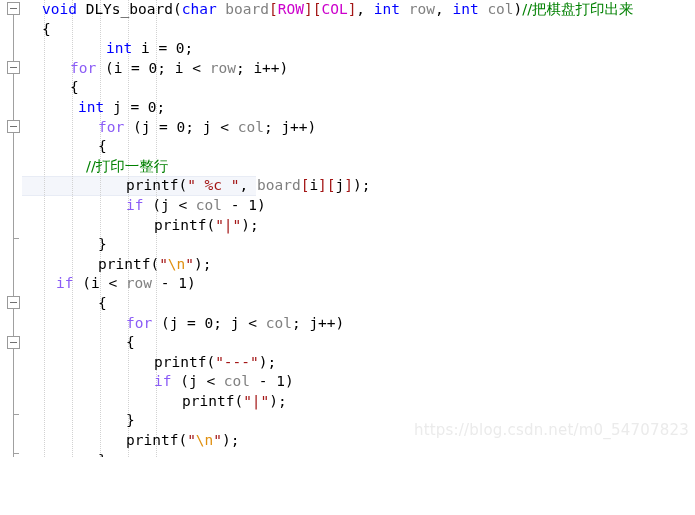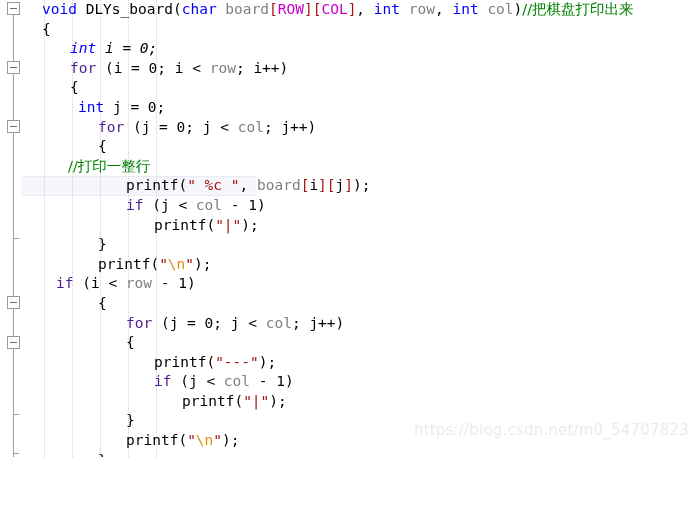--- a/index.html
+++ b/index.html
@@ -103,21 +103,21 @@
     line-height: 19.6px;
     font-size: 14.5px;
     white-space: pre;
     padding-left: 42px;
     color: #000000;
     letter-spacing: 0px;
   }
 
   
   .t-kw       { color: #0000ff; }  
-  .t-ctl      { color: #4c1d95; }  
+  .t-ctl      { color: #8b5cf6; }  
   .t-fn       { color: #000000; }  
   .t-plain    { color: #000000; }
   .t-param    { color: #808080; }  
   .t-macro    { color: #cc00cc; }  
   .t-punct    { color: #000000; }
   .t-brk      { color: #a31515; }  
   .t-str      { color: #a31515; }  
   .t-esc      { color: #e09010; }  
   .t-num      { color: #000000; }
   .t-cmt      { color: #008000; }  
@@ -147,27 +147,27 @@
       <div class="indent-guide" style="left: 44px;"></div>
       <div class="indent-guide" style="left: 72px;"></div>
       <div class="indent-guide" style="left: 100px;"></div>
       <div class="indent-guide" style="left: 128px;"></div>
       <div class="indent-guide" style="left: 156px;"></div>
     </div>
 
   <div id="lines">
       <div class="code-line" style="padding-left: 42px;"><span class="t-kw">void</span><span class="t-plain"> </span><span class="t-fn">DLYs_board</span><span class="t-punct">(</span><span class="t-kw">char</span><span class="t-plain"> </span><span class="t-param">board</span><span class="t-brk">[</span><span class="t-macro">ROW</span><span class="t-brk">]</span><span class="t-brk">[</span><span class="t-macro">COL</span><span class="t-brk">]</span><span class="t-punct">, </span><span class="t-kw">int</span><span class="t-plain"> </span><span class="t-param">row</span><span class="t-punct">, </span><span class="t-kw">int</span><span class="t-plain"> </span><span class="t-param">col</span><span class="t-punct">)</span><span class="t-cmt-cn">//把棋盘打印出来</span></div>
       <div class="code-line" style="padding-left: 42px;"><span class="t-punct">{</span></div>
-      <div class="code-line" style="padding-left: 70px; font-style: italic;"><span class="t-kw">int</span><span class="t-plain"> i = </span><span class="t-num">0</span><span class="t-punct">;</span></div>
+      <div class="code-line" style="padding-left: 106px;"><span class="t-kw">int</span><span class="t-plain"> i = </span><span class="t-num">0</span><span class="t-punct">;</span></div>
       <div class="code-line" style="padding-left: 70px;"><span class="t-ctl">for</span><span class="t-plain"> (i = </span><span class="t-num">0</span><span class="t-plain">; i &lt; </span><span class="t-param">row</span><span class="t-plain">; i++)</span></div>
       <div class="code-line" style="padding-left: 70px;"><span class="t-punct">{</span></div>
       <div class="code-line" style="padding-left: 78px;"><span class="t-kw">int</span><span class="t-plain"> j = </span><span class="t-num">0</span><span class="t-punct">;</span></div>
       <div class="code-line" style="padding-left: 98px;"><span class="t-ctl">for</span><span class="t-plain"> (j = </span><span class="t-num">0</span><span class="t-plain">; j &lt; </span><span class="t-param">col</span><span class="t-plain">; j++)</span></div>
       <div class="code-line" style="padding-left: 98px;"><span class="t-punct">{</span></div>
-      <div class="code-line" style="padding-left: 68px;"><span class="t-cmt-cn">//打印一整行</span></div>
+      <div class="code-line" style="padding-left: 86px;"><span class="t-cmt-cn">//打印一整行</span></div>
       <div class="code-line" style="padding-left: 126px;"><span class="t-fn">printf</span><span class="t-punct">(</span><span class="t-str">" %c "</span><span class="t-punct">, </span><span class="t-param">board</span><span class="t-brk">[</span><span class="t-plain">i</span><span class="t-brk">]</span><span class="t-brk">[</span><span class="t-plain">j</span><span class="t-brk">]</span><span class="t-punct">);</span></div>
       <div class="code-line" style="padding-left: 126px;"><span class="t-ctl">if</span><span class="t-plain"> (j &lt; </span><span class="t-param">col</span><span class="t-plain"> - </span><span class="t-num">1</span><span class="t-punct">)</span></div>
       <div class="code-line" style="padding-left: 154px;"><span class="t-fn">printf</span><span class="t-punct">(</span><span class="t-str">"|"</span><span class="t-punct">);</span></div>
       <div class="code-line" style="padding-left: 98px;"><span class="t-punct">}</span></div>
       <div class="code-line" style="padding-left: 98px;"><span class="t-fn">printf</span><span class="t-punct">(</span><span class="t-str">"</span><span class="t-esc">\n</span><span class="t-str">"</span><span class="t-punct">);</span></div>
       <div class="code-line" style="padding-left: 56px;"><span class="t-ctl">if</span><span class="t-plain"> (i &lt; </span><span class="t-param">row</span><span class="t-plain"> - </span><span class="t-num">1</span><span class="t-punct">)</span></div>
       <div class="code-line" style="padding-left: 98px;"><span class="t-punct">{</span></div>
       <div class="code-line" style="padding-left: 126px;"><span class="t-ctl">for</span><span class="t-plain"> (j = </span><span class="t-num">0</span><span class="t-plain">; j &lt; </span><span class="t-param">col</span><span class="t-plain">; j++)</span></div>
       <div class="code-line" style="padding-left: 126px;"><span class="t-punct">{</span></div>
       <div class="code-line" style="padding-left: 154px;"><span class="t-fn">printf</span><span class="t-punct">(</span><span class="t-str">"---"</span><span class="t-punct">);</span></div>

